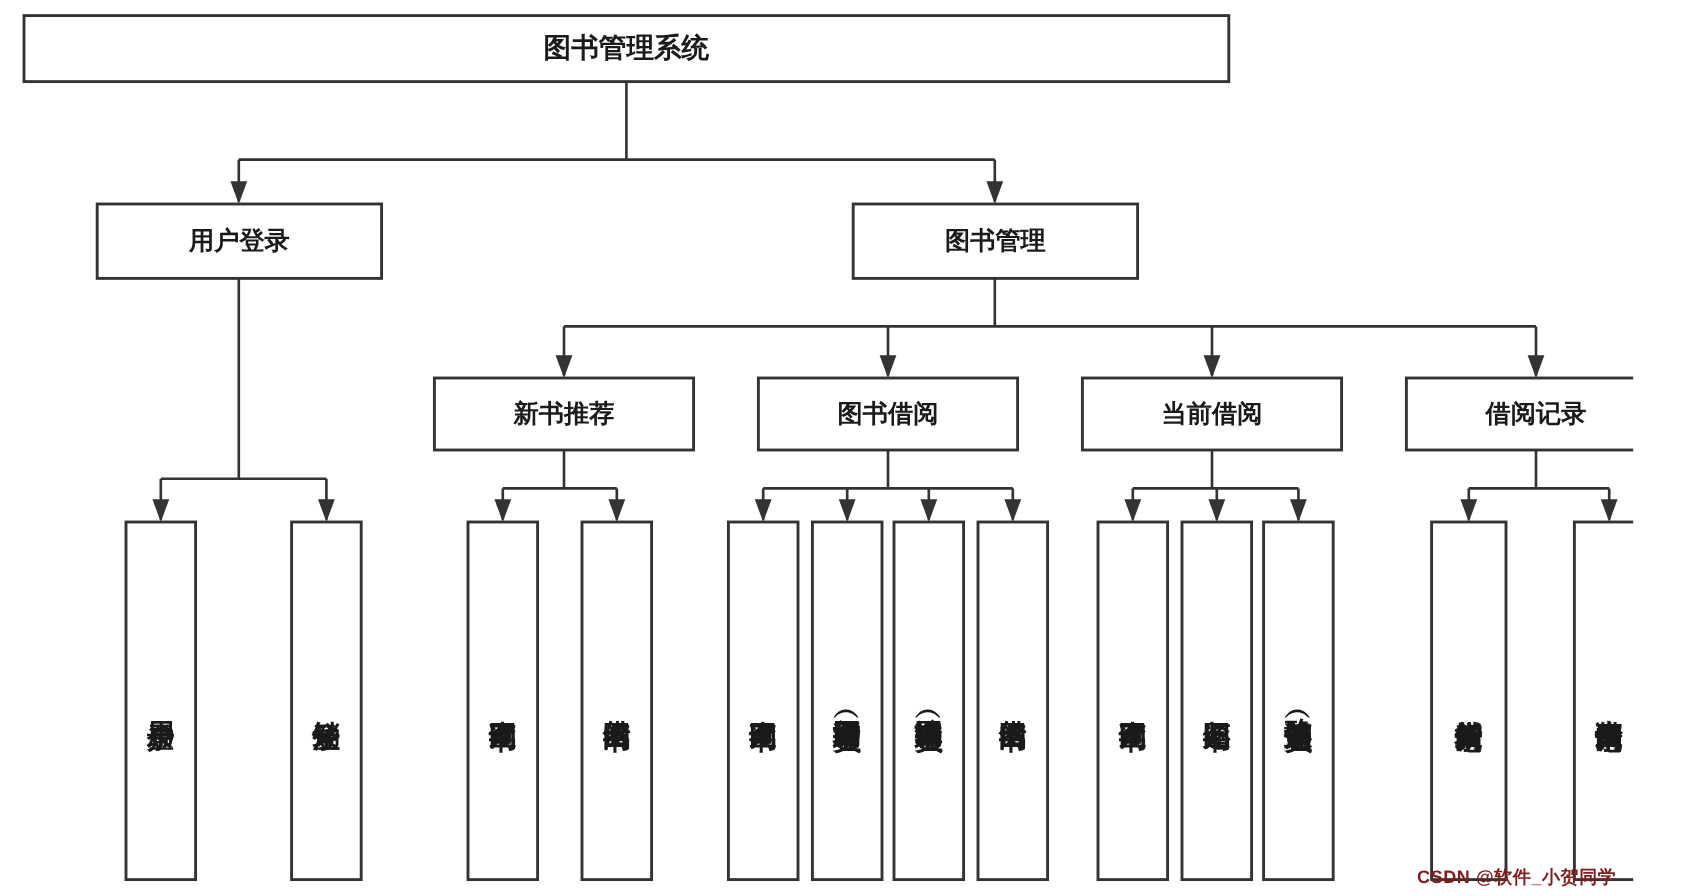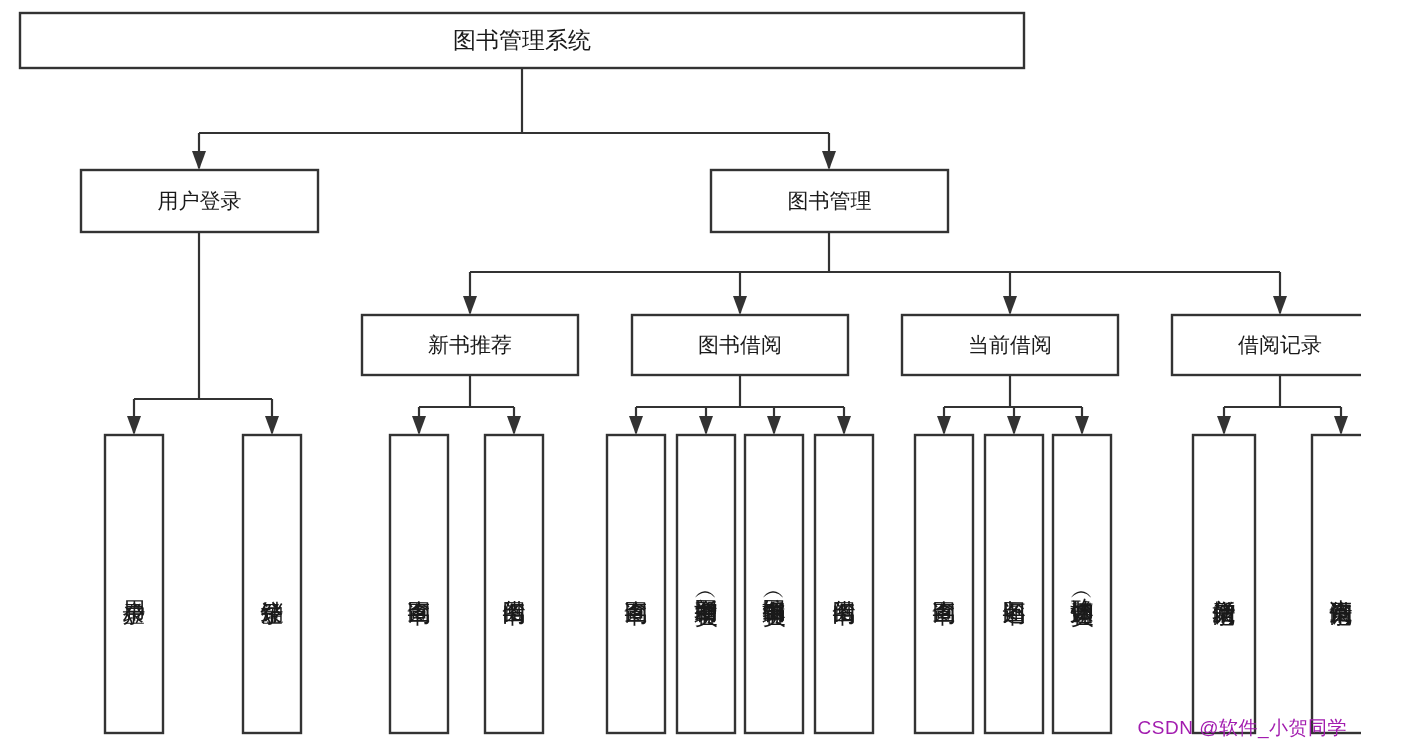--- a/index.html
+++ b/index.html
@@ -9,20 +9,21 @@
   }
   body {
     font-family: "Liberation Sans", "DejaVu Sans", sans-serif;
   }
   #diagram-root {
     position: relative;
     width: 1361px;
     height: 747px;
     background: #ffffff;
     overflow: hidden;
+    font-weight: bold;
   }
   svg#diagram-svg {
     position: absolute;
     top: 0;
     left: 0;
     width: 1405px;
     height: 747px;
   }
   .node-box {
     fill: #ffffff;
@@ -60,22 +61,22 @@
   }
   .arrow-head {
     fill: #333333;
     stroke: none;
   }
   .watermark {
     position: absolute;
     right: 14px;
     bottom: 6px;
     font-family: "Liberation Sans", "DejaVu Sans", sans-serif;
-    font-size: 19px;
-    color: #a21caf;
+    font-size: 15px;
+    color: #7f1d1d;
     letter-spacing: 0.5px;
     user-select: none;
     pointer-events: none;
     text-align: center;
   }
 </style>
 </head>
 <body>
 
 <div id="diagram-root">

